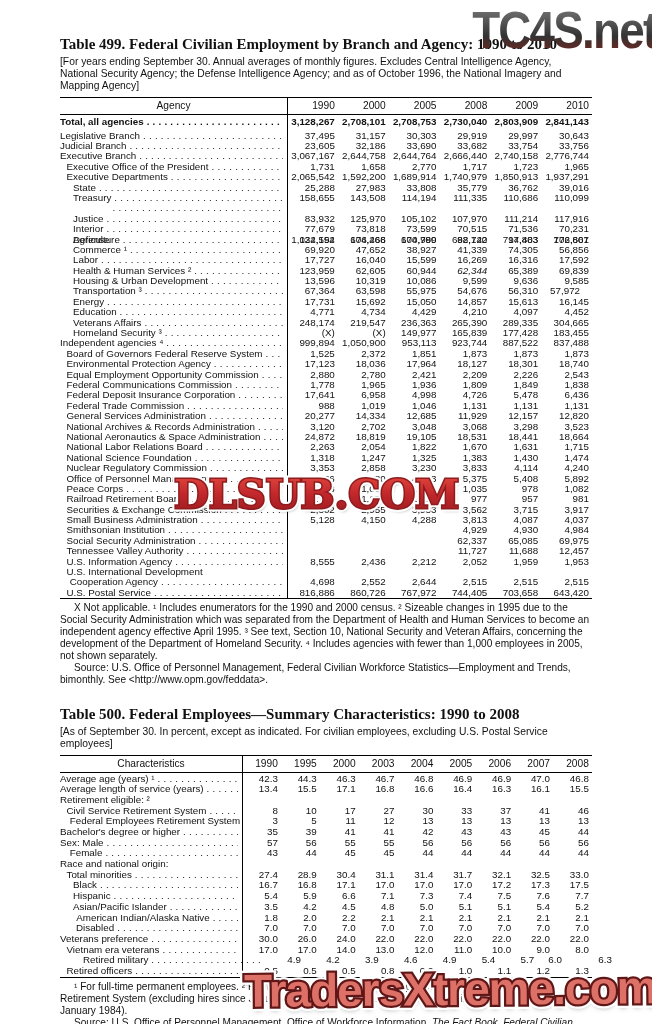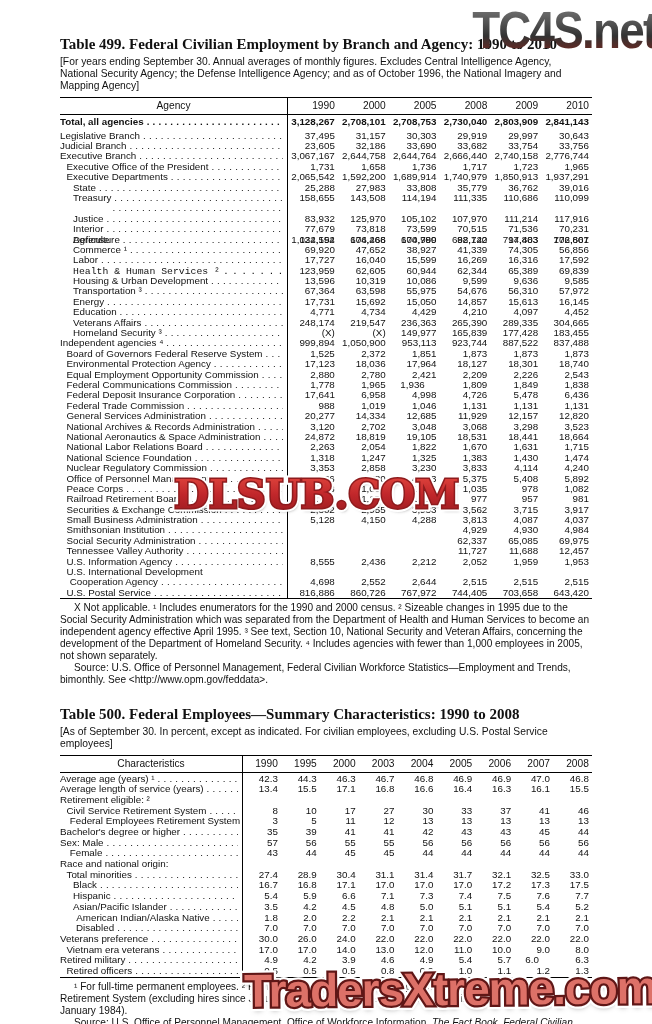--- a/index.html
+++ b/index.html
@@ -123,21 +123,21 @@
             <div class="tcell" style="width: 50.83px;">2,740,158</div>
             <div class="tcell" style="width: 50.83px;">2,776,744</div>
           </div>
           <div class="trow t499row">
             <div class="tlabel" style="width: 227px;">
               <div class="labtext" style="display: inline; padding-left: 6.5px;">Executive Office of the President</div>
               <div class="leader">........................................................................................................................</div>
             </div>
             <div class="tcell" style="width: 50.83px;">1,731</div>
             <div class="tcell" style="width: 50.83px;">1,658</div>
-            <div class="tcell" style="width: 50.83px;">1,736</div>
+            <div class="tcell" style="width: 50.83px;">2,770</div>
             <div class="tcell" style="width: 50.83px;">1,717</div>
             <div class="tcell" style="width: 50.83px;">1,723</div>
             <div class="tcell" style="width: 50.83px;">1,965</div>
           </div>
           <div class="trow t499row">
             <div class="tlabel" style="width: 227px;">
               <div class="labtext" style="display: inline; padding-left: 6.5px;">Executive Departments</div>
               <div class="leader">........................................................................................................................</div>
             </div>
             <div class="tcell" style="width: 50.83px;">2,065,542</div>
@@ -237,28 +237,28 @@
               <div class="leader">........................................................................................................................</div>
             </div>
             <div class="tcell" style="width: 50.83px;">17,727</div>
             <div class="tcell" style="width: 50.83px;">16,040</div>
             <div class="tcell" style="width: 50.83px;">15,599</div>
             <div class="tcell" style="width: 50.83px;">16,269</div>
             <div class="tcell" style="width: 50.83px;">16,316</div>
             <div class="tcell" style="width: 50.83px;">17,592</div>
           </div>
           <div class="trow t499row">
-            <div class="tlabel" style="width: 227px; font-family: Liberation Mono, monospace;">
+            <div class="tlabel" style="width: 227px;">
               <div class="labtext" style="display: inline; padding-left: 13px;">Health &amp; Human Services ²</div>
               <div class="leader">........................................................................................................................</div>
             </div>
             <div class="tcell" style="width: 50.83px;">123,959</div>
             <div class="tcell" style="width: 50.83px;">62,605</div>
             <div class="tcell" style="width: 50.83px;">60,944</div>
-            <div class="tcell" style="width: 50.83px;">62,344</div>
+            <div class="tcell" style="width: 50.83px; font-style: italic;">62,344</div>
             <div class="tcell" style="width: 50.83px;">65,389</div>
             <div class="tcell" style="width: 50.83px;">69,839</div>
           </div>
           <div class="trow t499row">
             <div class="tlabel" style="width: 227px;">
               <div class="labtext" style="display: inline; padding-left: 13px;">Housing &amp; Urban Development</div>
               <div class="leader">........................................................................................................................</div>
             </div>
             <div class="tcell" style="width: 50.83px;">13,596</div>
             <div class="tcell" style="width: 50.83px;">10,319</div>
@@ -270,21 +270,21 @@
           <div class="trow t499row">
             <div class="tlabel" style="width: 227px;">
               <div class="labtext" style="display: inline; padding-left: 13px;">Transportation ³</div>
               <div class="leader">........................................................................................................................</div>
             </div>
             <div class="tcell" style="width: 50.83px;">67,364</div>
             <div class="tcell" style="width: 50.83px;">63,598</div>
             <div class="tcell" style="width: 50.83px;">55,975</div>
             <div class="tcell" style="width: 50.83px;">54,676</div>
             <div class="tcell" style="width: 50.83px;">56,310</div>
-            <div class="tcell" style="width: 50.83px;">57,972</div>
+            <div class="tcell" style="width: 50.83px; text-align: center;">57,972</div>
           </div>
           <div class="trow t499row">
             <div class="tlabel" style="width: 227px;">
               <div class="labtext" style="display: inline; padding-left: 13px;">Energy</div>
               <div class="leader">........................................................................................................................</div>
             </div>
             <div class="tcell" style="width: 50.83px;">17,731</div>
             <div class="tcell" style="width: 50.83px;">15,692</div>
             <div class="tcell" style="width: 50.83px;">15,050</div>
             <div class="tcell" style="width: 50.83px;">14,857</div>
@@ -375,21 +375,21 @@
             <div class="tcell" style="width: 50.83px;">2,226</div>
             <div class="tcell" style="width: 50.83px;">2,543</div>
           </div>
           <div class="trow t499row">
             <div class="tlabel" style="width: 227px;">
               <div class="labtext" style="display: inline; padding-left: 6.5px;">Federal Communications Commission</div>
               <div class="leader">........................................................................................................................</div>
             </div>
             <div class="tcell" style="width: 50.83px;">1,778</div>
             <div class="tcell" style="width: 50.83px;">1,965</div>
-            <div class="tcell" style="width: 50.83px; text-align: center;">1,936</div>
+            <div class="tcell" style="width: 50.83px;">1,936</div>
             <div class="tcell" style="width: 50.83px;">1,809</div>
             <div class="tcell" style="width: 50.83px;">1,849</div>
             <div class="tcell" style="width: 50.83px;">1,838</div>
           </div>
           <div class="trow t499row">
             <div class="tlabel" style="width: 227px;">
               <div class="labtext" style="display: inline; padding-left: 6.5px;">Federal Deposit Insurance Corporation</div>
               <div class="leader">........................................................................................................................</div>
             </div>
             <div class="tcell" style="width: 50.83px;">17,641</div>
@@ -878,21 +878,21 @@
             <div class="tcell" style="width: 38.88px;">17.0</div>
             <div class="tcell" style="width: 38.88px;">14.0</div>
             <div class="tcell" style="width: 38.88px;">13.0</div>
             <div class="tcell" style="width: 38.88px;">12.0</div>
             <div class="tcell" style="width: 38.88px;">11.0</div>
             <div class="tcell" style="width: 38.88px;">10.0</div>
             <div class="tcell" style="width: 38.88px;">9.0</div>
             <div class="tcell" style="width: 38.88px;">8.0</div>
           </div>
           <div class="trow t500row">
-            <div class="tlabel" style="width: 182px;">
+            <div class="tlabel" style="width: 182px; margin-left: 23px;">
               <div class="labtext" style="display: inline; padding-left: 0px;">Retired military</div>
               <div class="leader">........................................................................................................................</div>
             </div>
             <div class="tcell" style="width: 38.88px;">4.9</div>
             <div class="tcell" style="width: 38.88px;">4.2</div>
             <div class="tcell" style="width: 38.88px;">3.9</div>
             <div class="tcell" style="width: 38.88px;">4.6</div>
             <div class="tcell" style="width: 38.88px;">4.9</div>
             <div class="tcell" style="width: 38.88px;">5.4</div>
             <div class="tcell" style="width: 38.88px;">5.7</div>

